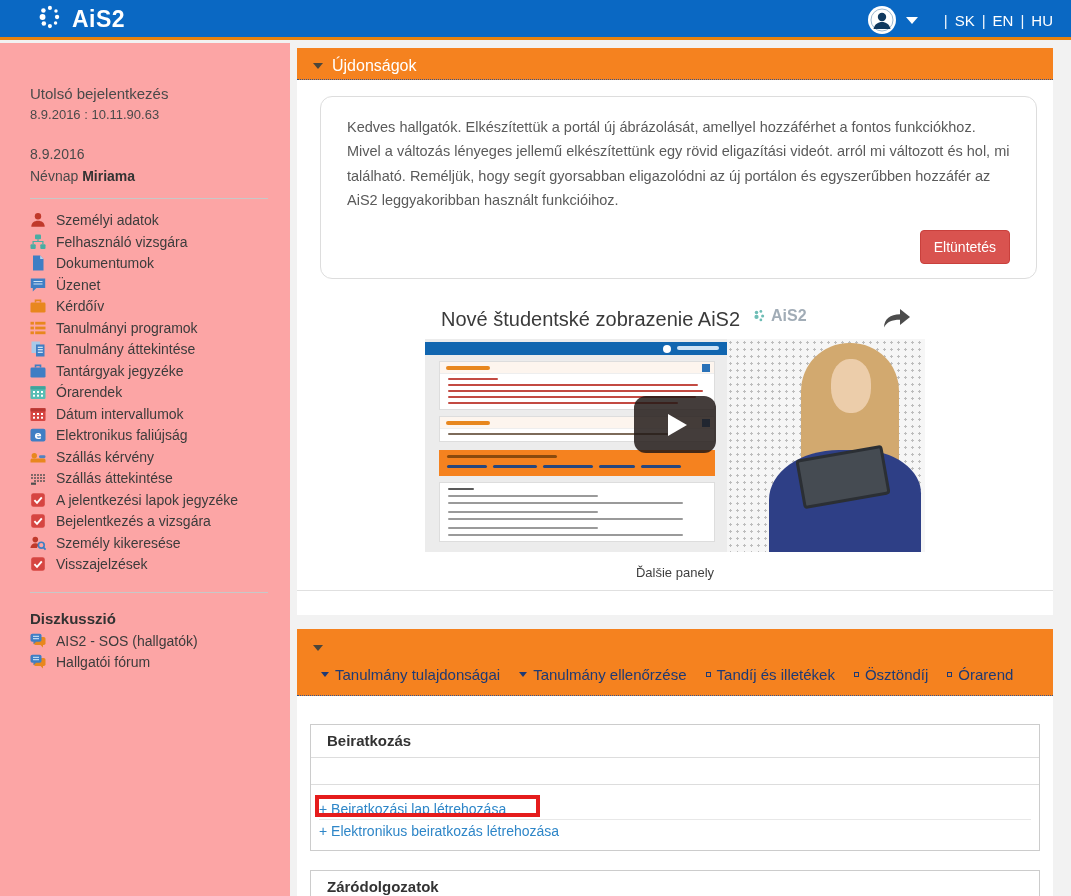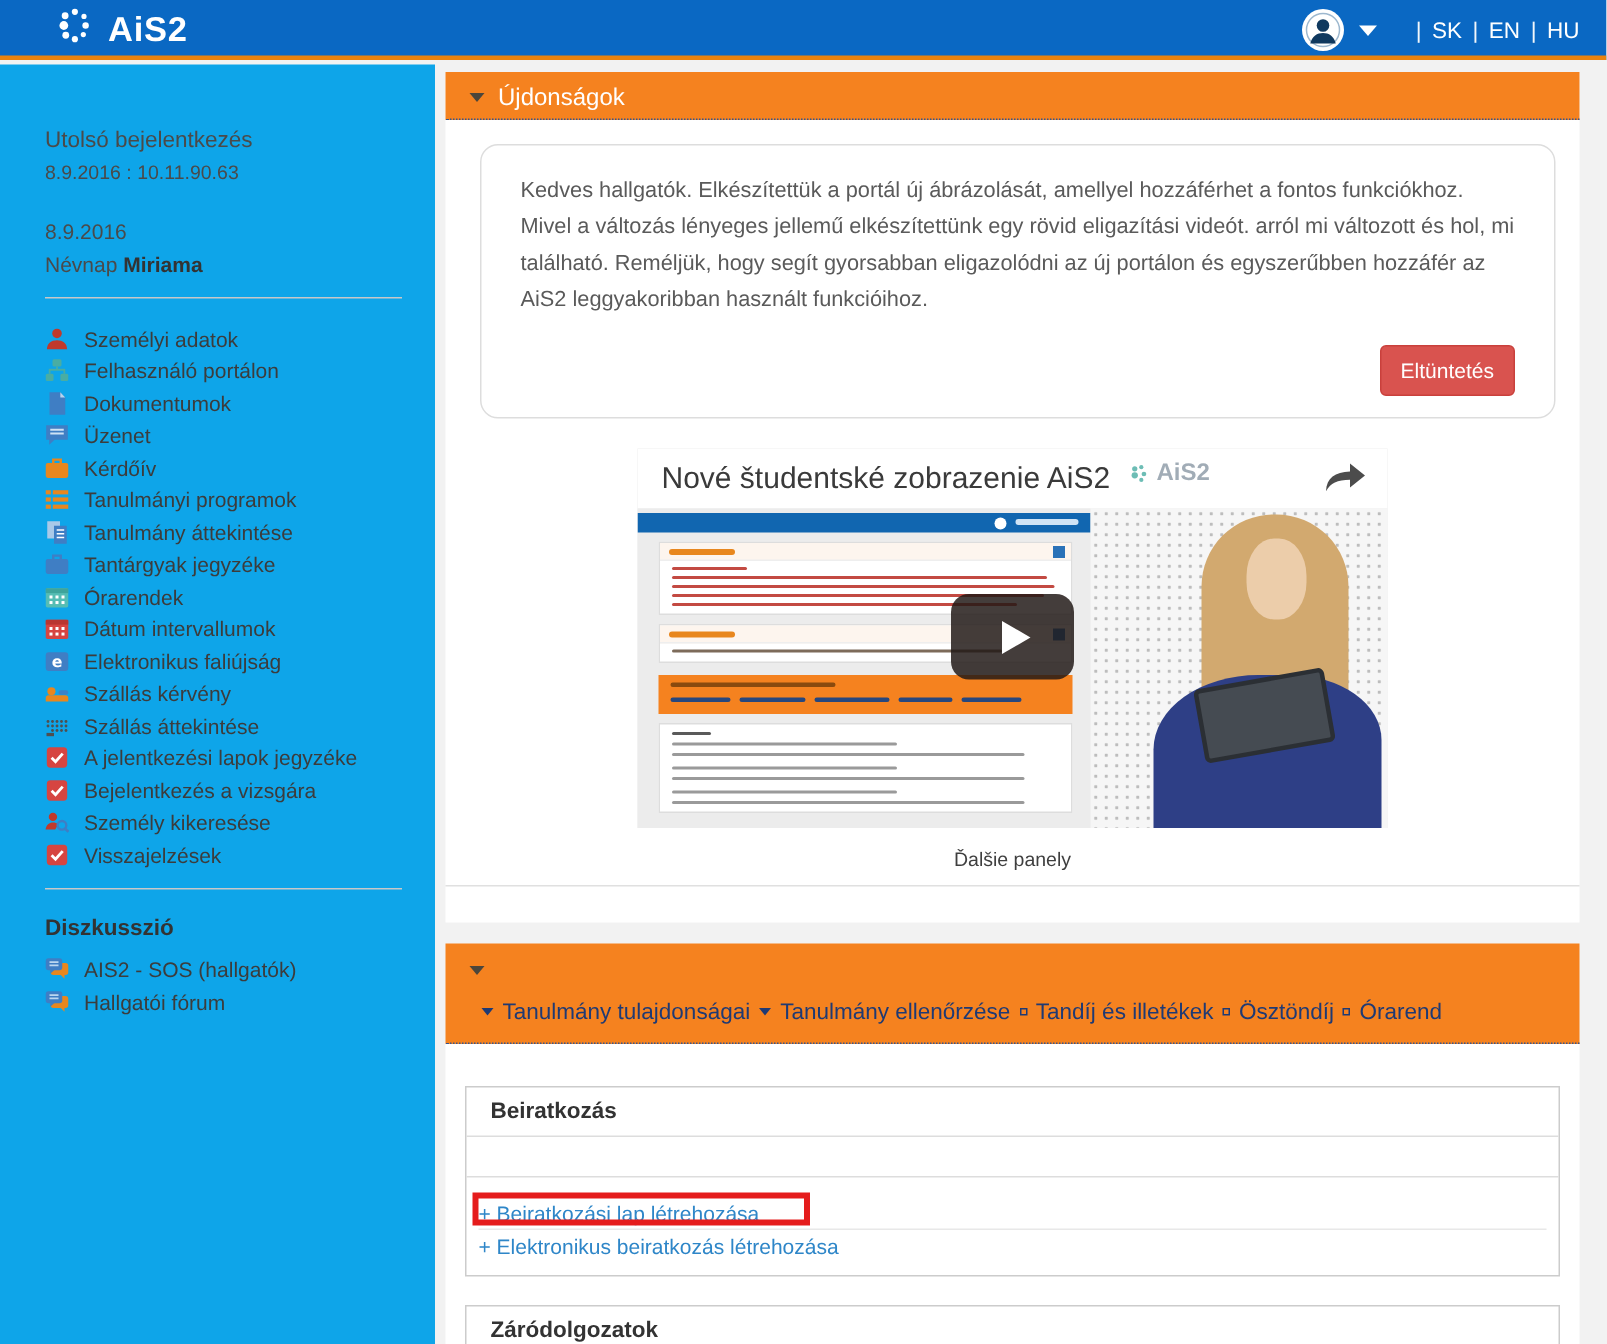--- a/index.html
+++ b/index.html
@@ -11,30 +11,30 @@
   .logo{position:absolute;left:38px;top:4px;display:flex;align-items:center;gap:8px;cursor:pointer}
   .logo-text{color:#fff;font-size:23px;font-weight:bold;letter-spacing:.5px}
   .topbar-right{position:absolute;right:18px;top:0;height:40px;display:flex;align-items:center}
   .avatar{width:28px;height:28px;border-radius:50%;background:#fff;display:flex;align-items:center;justify-content:center;cursor:pointer;overflow:hidden}
   .chev{width:0;height:0;border-left:6px solid transparent;border-right:6px solid transparent;border-top:7px solid #fff;margin:0 26px 0 10px;cursor:pointer}
   .langs{color:#fff;font-size:15px;display:flex;gap:7px;align-items:center}
   .langs .lng{cursor:pointer}
   .langs .sep{opacity:.95}
 
   
-  .sidebar{position:absolute;top:43px;left:0;width:290px;height:853px;background:#0ea5e9}
+  .sidebar{position:absolute;top:43px;left:0;width:290px;height:853px;background:#fca5a5}
   .sb-block{margin:42px 0 0 30px;color:#4a4a4a}
   .sb-label{font-size:15px}
   .sb-ip{font-size:13px;margin-top:5px}
   .sb-date{font-size:14px;margin-top:24px}
   .sb-nameday{font-size:14px;margin-top:6px;color:#4a4a4a}
   .sb-nameday b{color:#333}
   .sb-hr{border:none;border-top:1px solid #c8c8c8;margin:14px 22px 0 30px}
   .menu{margin:13px 0 0 30px}
-  .mi{display:flex;align-items:flex-end;height:21.5px;cursor:pointer}
+  .mi{display:flex;align-items:flex-start;height:21.5px;cursor:pointer}
   .ic{width:16px;height:16px;margin-right:10px;flex:none}
   .ml{font-size:14px;color:#3c3c3c;white-space:nowrap}
   .sb-heading{margin:17px 0 5px 30px;font-weight:bold;font-size:15px;color:#333}
 
   
   .main{position:absolute;left:297px;top:43px;width:756px;height:853px}
   .sec1{margin-top:5px;background:#fff;padding-bottom:24px}
   .sec-head{background:#f5821f;color:#fff;font-size:16px;height:32px;line-height:36px;padding:0 16px;border-bottom:1px dotted #35558d;cursor:pointer}
   .tri{display:inline-block;width:0;height:0;border-left:5px solid transparent;border-right:5px solid transparent;border-top:6px solid #4c463b;margin-right:9px;vertical-align:2px}
   .msg-box{margin:16px 16px 0 23px;border:1px solid #ddd;border-radius:12px;padding:18px 26px 14px;background:#fff}
@@ -68,21 +68,21 @@
   .tablet{position:absolute;right:38px;bottom:50px;width:88px;height:50px;background:#454b52;border:3px solid #2b2f34;border-radius:4px;transform:rotate(-10deg)}
   .play{position:absolute;left:209px;top:97px;width:82px;height:57px;background:rgba(32,24,22,.84);border-radius:12px;display:flex;align-items:center;justify-content:center;cursor:pointer}
   .play-tri{width:0;height:0;border-top:11px solid transparent;border-bottom:11px solid transparent;border-left:19px solid #fff;margin-left:5px}
   .more-panels{text-align:center;font-size:13px;color:#3f3f3f;margin-top:13px;cursor:pointer}
   .sec1-hr{border:none;border-top:1px solid #e0e0e0;margin-top:10px}
 
   
   .sec2{margin-top:14px}
   .sec2-head{background:#f5821f;padding:10px 16px 12px;border-bottom:1px dotted #35558d}
   .sec2-title{color:#fff;font-size:15.5px;cursor:pointer}
-  .sec2-nav{margin:9px 0 0 8px;display:flex;gap:6px;align-items:center}
+  .sec2-nav{margin:9px 0 0 8px;display:flex;gap:19px;align-items:center}
   .snav{color:#1f3a74;font-size:15px;cursor:pointer;display:flex;align-items:center;white-space:nowrap}
   .tri-n{display:inline-block;width:0;height:0;border-left:4px solid transparent;border-right:4px solid transparent;border-top:5px solid #1f3a74;margin-right:6px}
   .sq-n{display:inline-block;width:5px;height:5px;border:1.5px solid #1f3a74;margin-right:6px}
   .sec2-body{background:#fff;padding:28px 13px 24px;min-height:262px}
   .panel{border:1px solid #ccc;background:#fff}
   .panel.gap{margin-top:19px}
   .p-head{font-weight:bold;font-size:15px;color:#333;padding:7px 16px 8px;border-bottom:1px solid #ddd}
   .p-empty{height:27px;border-bottom:1px solid #ddd}
   .p-links{padding:13px 8px 8px}
   .p-row{position:relative;height:22px;line-height:22px}
@@ -151,21 +151,21 @@
           </svg></span>
       <span class="ml">Személyi adatok</span>
     </div>
     <div class="mi">
       <span class="ic"><svg width="16" height="16" viewBox="0 0 16 16">
             <rect x="5" y="0.5" width="6" height="4.8" rx="1" fill="#49ada3"></rect>
             <rect x="0.5" y="10.2" width="5.2" height="4.8" rx="1" fill="#49ada3"></rect>
             <rect x="10.3" y="10.2" width="5.2" height="4.8" rx="1" fill="#49ada3"></rect>
             <path d="M8 5.3v2.2M3.1 10.2V7.5h9.8v2.7" stroke="#49ada3" stroke-width="1.2" fill="none"></path>
           </svg></span>
-      <span class="ml">Felhasználó portálon</span>
+      <span class="ml">Felhasználó vizsgára</span>
     </div>
     <div class="mi">
       <span class="ic"><svg width="16" height="16" viewBox="0 0 16 16">
             <path d="M3 .5h7.2l3.3 3.5v11.5H3z" fill="#3f7ec4"></path>
             <path d="M10.2 .5l3.3 3.5h-3.3z" fill="#b8d4ee"></path>
           </svg></span>
       <span class="ml">Dokumentumok</span>
     </div>
     <div class="mi">
       <span class="ic"><svg width="16" height="16" viewBox="0 0 16 16">

